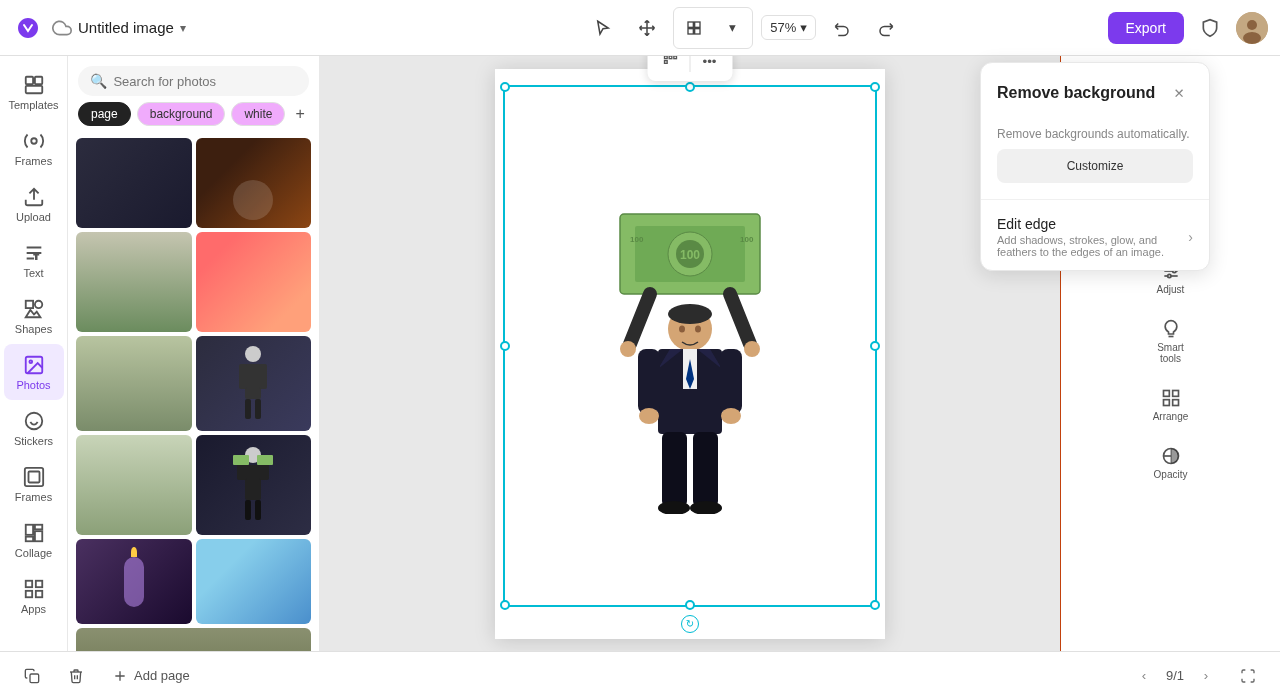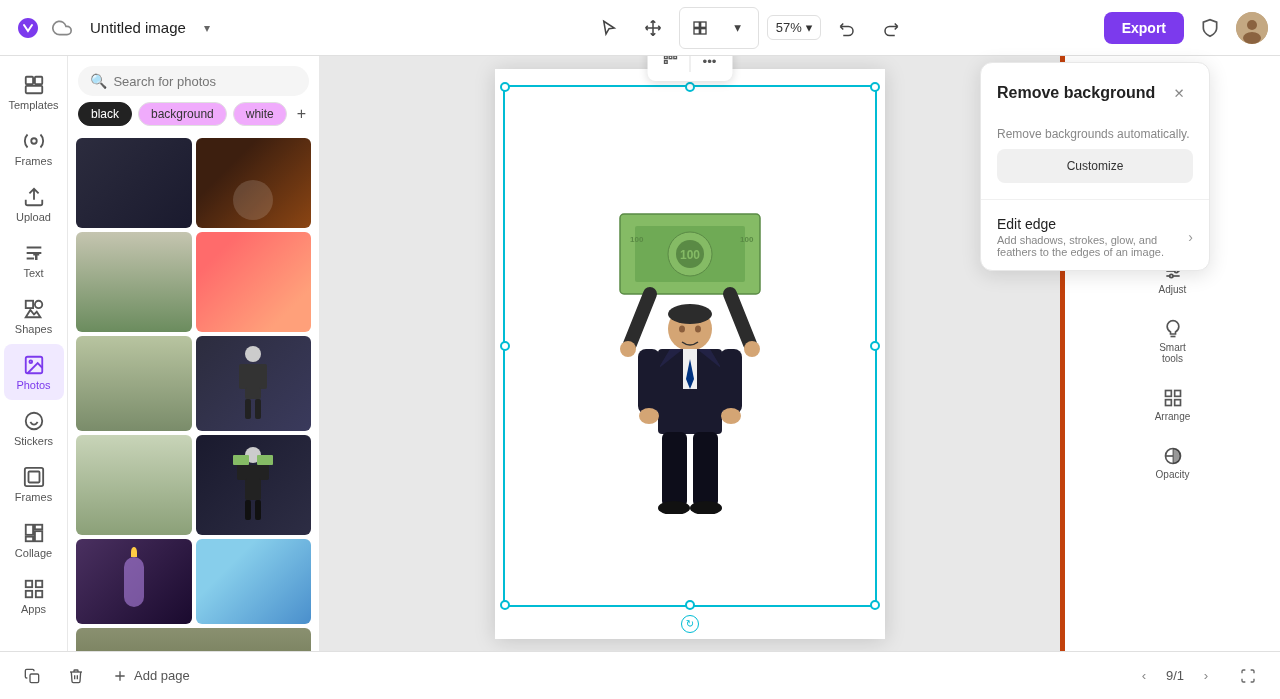--- a/index.html
+++ b/index.html
@@ -16,21 +16,21 @@
       gap: 8px;
       z-index: 10;
     }
     .topbar-logo {
       width: 32px; height: 32px;
       display: flex; align-items: center; justify-content: center;
       cursor: pointer;
     }
     .topbar-logo svg { width: 24px; height: 24px; }
     .topbar-title-area {
-      display: flex; align-items: center; gap: 18px; margin-right: auto;
+      display: flex; align-items: center; gap: 6px; margin-right: auto;
     }
     .topbar-cloud-icon { color: #666; display: flex; align-items: center; }
     .topbar-title { font-size: 15px; font-weight: 500; color: #222; }
     .topbar-chevron { color: #666; font-size: 12px; }
     .topbar-center { display: flex; align-items: center; gap: 8px; margin: 0 auto; }
     .toolbar-btn {
       width: 36px; height: 36px;
       border: none; background: transparent; cursor: pointer;
       border-radius: 6px; display: flex; align-items: center; justify-content: center;
       color: #444;
@@ -40,21 +40,21 @@
       border: 1px solid #e0e0e0; border-radius: 6px; padding: 2px;
     }
     .zoom-btn {
       display: flex; align-items: center; gap: 4px;
       border: 1px solid #e0e0e0; border-radius: 6px; padding: 4px 8px;
       cursor: pointer; font-size: 13px; color: #333; background: #fff;
     }
     .topbar-right { display: flex; align-items: center; gap: 8px; }
     .export-btn {
       background: #7c3aed; color: #fff; border: none; padding: 8px 18px;
-      border-radius: 8px; font-size: 14px; font-weight: 700; cursor: pointer;
+      border-radius: 8px; font-size: 14px; font-weight: 400; cursor: pointer;
     }
     .shield-btn {
       width: 36px; height: 36px; display: flex; align-items: center; justify-content: center;
       cursor: pointer; color: #555;
     }
     .avatar {
       width: 32px; height: 32px; border-radius: 50%; background: #c4a882; cursor: pointer;
       overflow: hidden; display: flex; align-items: center; justify-content: center;
     }
 
@@ -184,21 +184,21 @@
     
     .man-figure {
       position: absolute; top: 50%; left: 50%;
       transform: translate(-50%, -50%);
       width: 160px; height: 320px;
     }
 
     
     .right-panel {
       width: 220px; background: #fff;
-      border-left: 5px solid #c2410c;
+      border-left: 1px solid #c2410c;
       display: flex; flex-direction: column;
       align-items: center; padding: 8px 0; gap: 8px;
     }
     .right-tool {
       width: 56px; padding: 8px 4px;
       display: flex; flex-direction: column; align-items: center; justify-content: center;
       gap: 3px; cursor: pointer; border-radius: 8px; color: #555; font-size: 10px; text-align: center;
     }
     .right-tool.active {
       background: #fff0ef; color: #e53935;
@@ -449,21 +449,21 @@
   </div>
 
   <div class="photos-panel">
     <div class="search-bar">
       <div class="search-input-wrap">
         <span class="search-icon">🔍</span>
         <input class="search-input" type="text" placeholder="Search for photos" style="">
       </div>
     </div>
     <div class="tags-row">
-      <span class="tag active">black</span>
+      <span class="tag active">page</span>
       <span class="tag">background</span>
       <span class="tag">white</span>
       <span class="add-tag">+</span>
     </div>
     <div class="photo-grid">
       <div class="photo-item photo-1">
         
       </div>
       <div class="photo-item photo-2">
 

